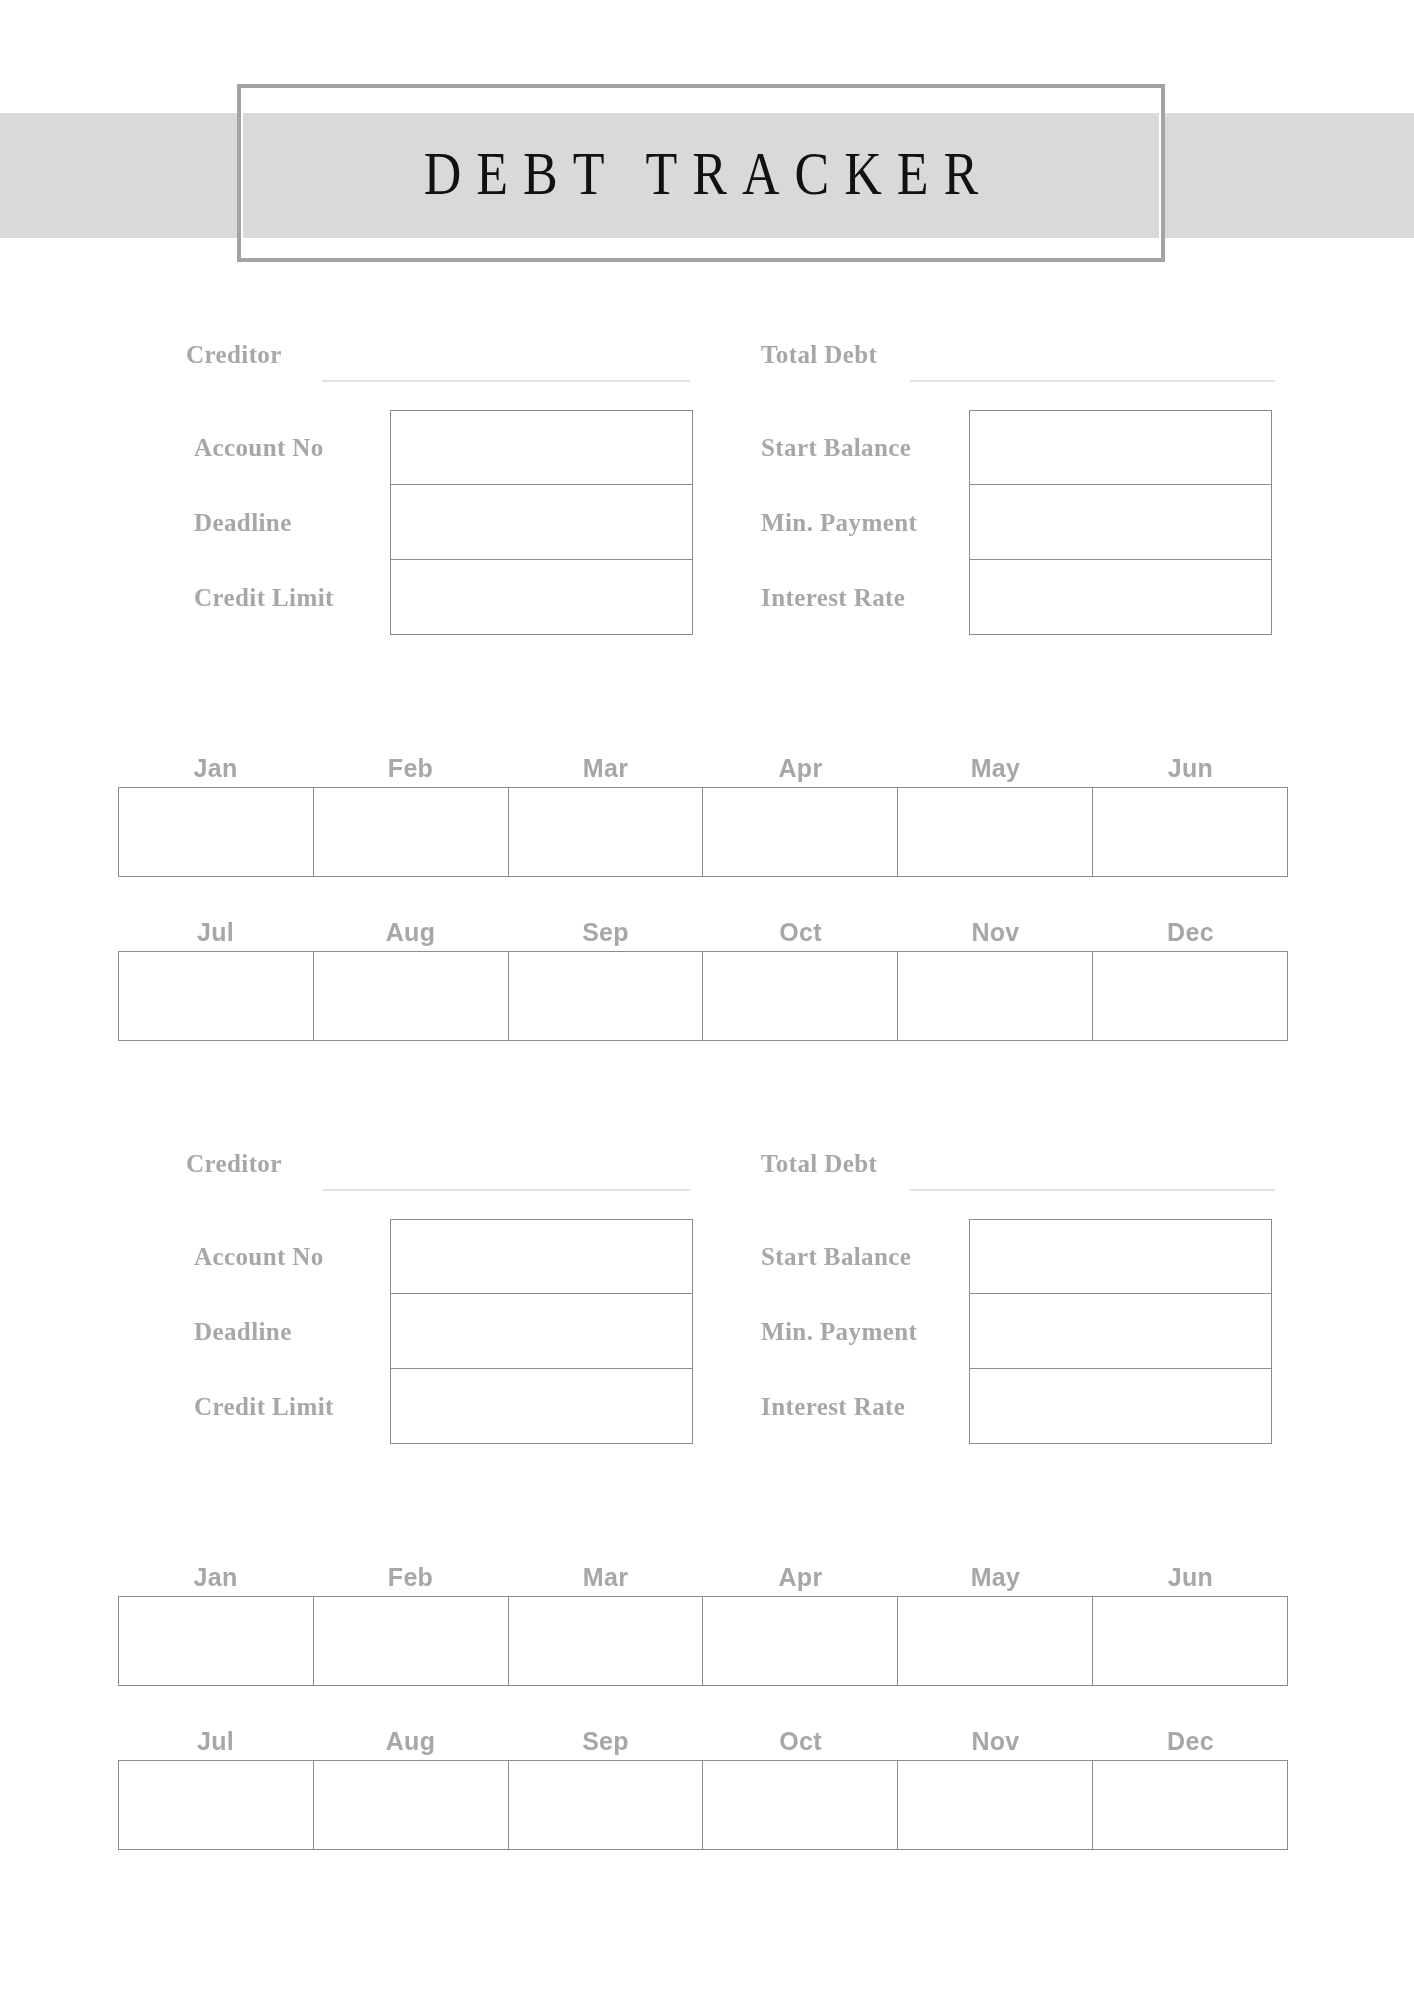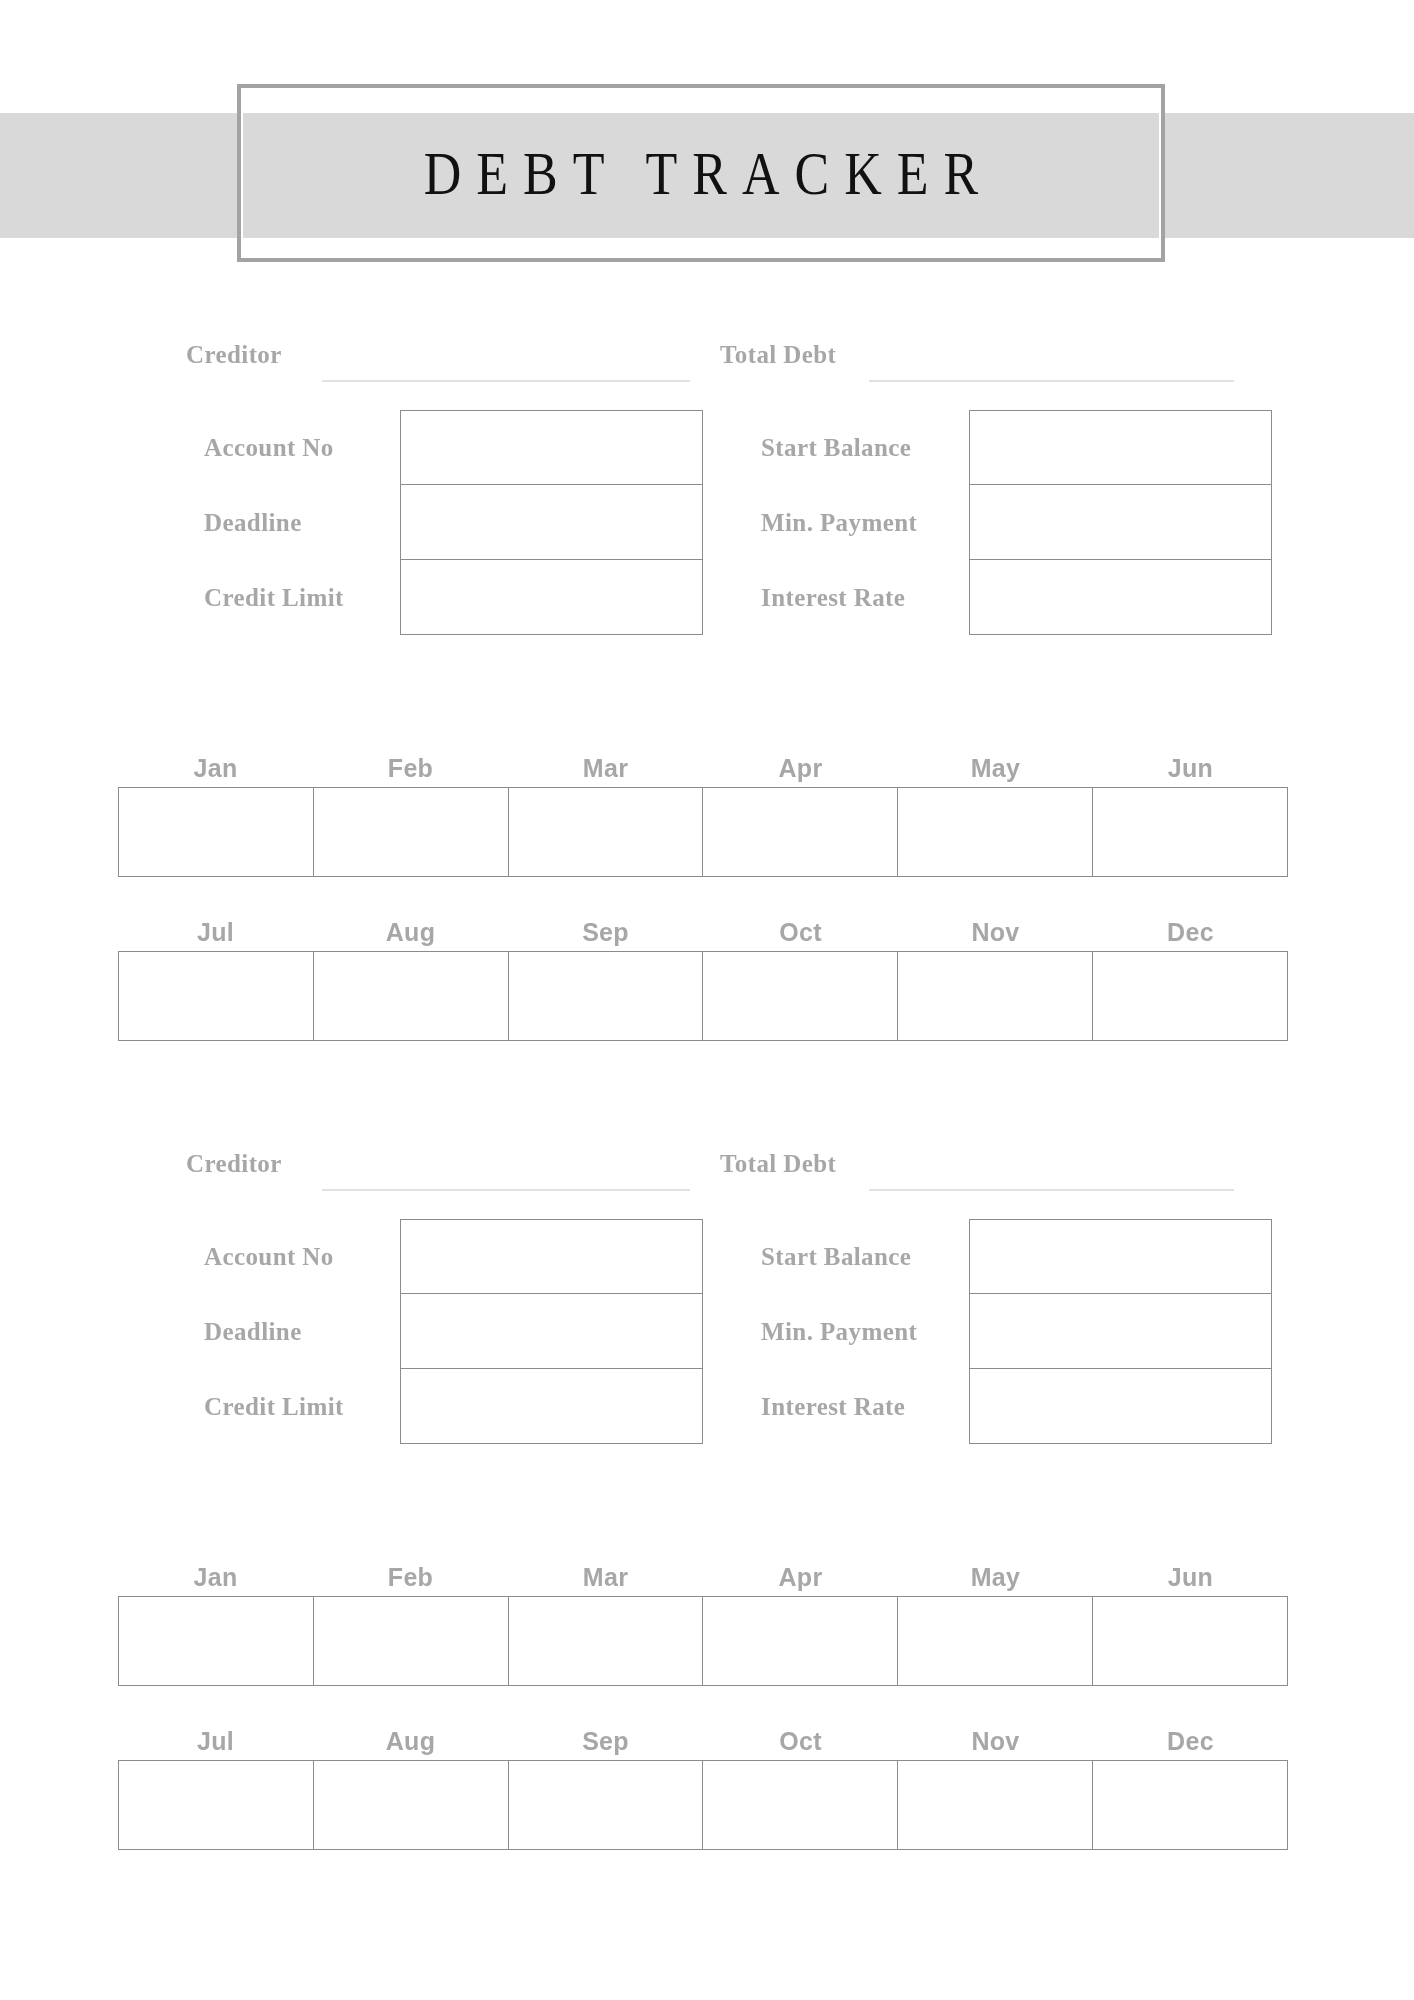--- a/index.html
+++ b/index.html
@@ -83,21 +83,21 @@
     left: 0;
     top: 0;
     width: 1414px;
     height: 46px;
   }
   .line-field {
     position: absolute;
     height: 46px;
   }
   .line-field.left  { left: 170px;  width: 520px; }
-  .line-field.right { left: 704px;  width: 530px; }
+  .line-field.right { left: 745px;  width: 530px; }
 
   .fld-label {
     position: absolute;
     left: 0;
     top: 0;
     font-family: "Liberation Serif", "DejaVu Serif", serif;
     font-weight: bold;
     font-size: 25px;
     color: #a7a7a7;
     letter-spacing: 0.4px;
@@ -112,21 +112,21 @@
     background: #e2e2e2;
   }
   .line-field.left  .fld-rule { left: 152px; right: 0; }
   .line-field.right .fld-rule { left: 165px; right: 0; }
 
   
   .box-group {
     position: absolute;
     top: 0;
   }
-  .box-group.left  { left: 188px;  width: 515px; }
+  .box-group.left  { left: 178px;  width: 515px; }
   .box-group.right { left: 745px;  width: 527px; }
 
   .box-row {
     position: relative;
     height: 75px;
   }
   .box-row .fld-label {
     position: absolute;
     left: 0;
     top: 50%;

